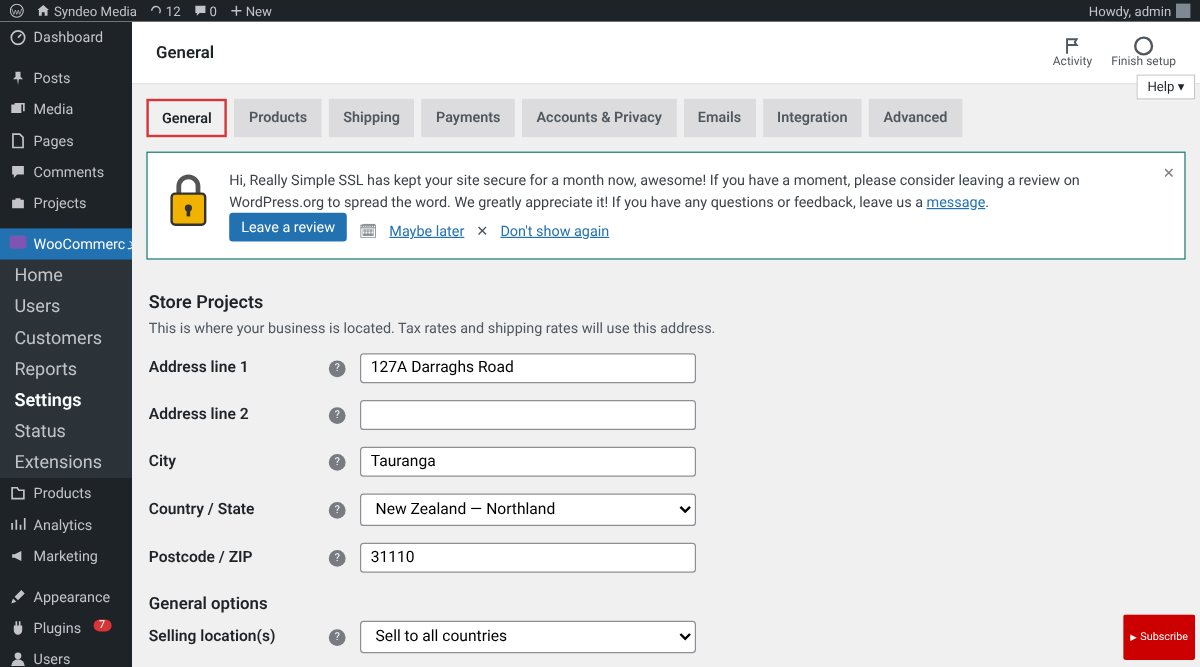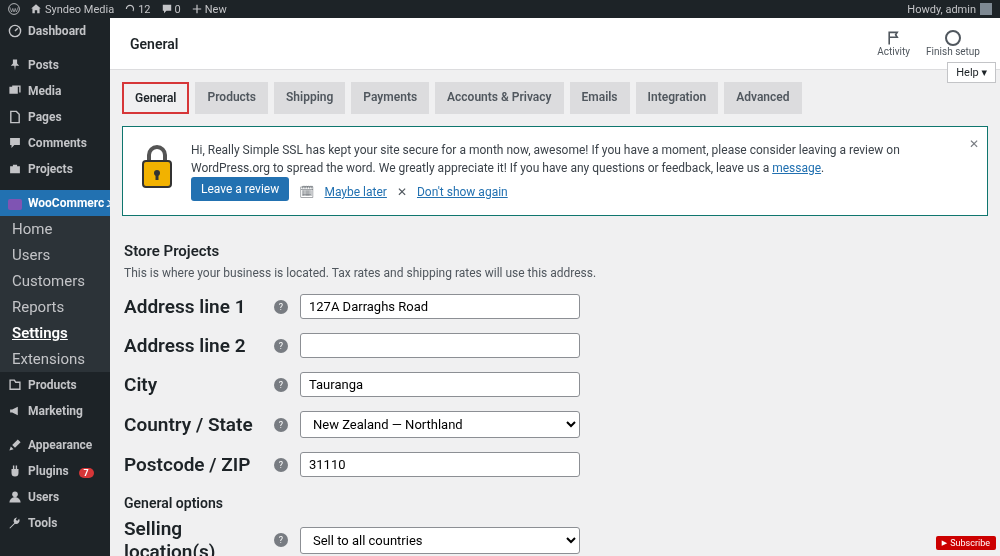--- a/index.html
+++ b/index.html
@@ -8,27 +8,27 @@
 .toolbar { height: 18px; background: #1d2327; color: #c3c4c7; display: flex; align-items: center; padding: 0 8px; font-size: 11px; }
 .toolbar .left { display: flex; align-items: center; gap: 10px; }
 .toolbar .right { margin-left: auto; display: flex; align-items: center; gap: 4px; }
 .toolbar .icon { display: inline-flex; align-items: center; }
 .toolbar svg { width: 12px; height: 12px; fill: #c3c4c7; }
 .toolbar .avatar { width: 12px; height: 12px; background: #7e8993; }
 
 .container { display: flex; height: 538px; }
 
 .sidebar { width: 110px; background: #1d2327; color: #c3c4c7; font-size: 12px; overflow-y: auto; }
-.sidebar-item { display: flex; align-items: flex-end; gap: 6px; padding: 6px 8px; cursor: pointer; font-weight: bold; }
+.sidebar-item { display: flex; align-items: flex-start; gap: 6px; padding: 6px 8px; cursor: pointer; }
 .sidebar-item.active { background: #2271b1; color: #fff; position: relative; }
 .sidebar-item.active::after { content: ''; position: absolute; right: -6px; top: 50%; transform: translateY(-50%); border: 6px solid transparent; border-left-color: #2271b1; }
 .sidebar-item svg { width: 14px; height: 14px; fill: currentColor; flex-shrink: 0; }
 .sidebar-sub { background: #2c3338; }
 .sidebar-sub-item { padding: 4px 8px 4px 12px; font-size: 15px; color: #c3c4c7; cursor: pointer; }
-.sidebar-sub-item.current { color: #fff; font-weight: 600; text-decoration: underline; }
+.sidebar-sub-item.current { color: #fff; font-weight: 600; }
 .plugin-badge { background: #d63638; color: #fff; border-radius: 9px; padding: 0 5px; font-size: 9px; margin-left: 4px; }
 .woo-ico { width: 14px; height: 11px; background: #7f54b3; border-radius: 2px; display: inline-block; flex-shrink:0; }
 
 .content { flex: 1; overflow-y: auto; background: #f0f0f1; }
 
 .page-head { background: #fff; border-bottom: 1px solid #dcdcde; display: flex; align-items: center; padding: 12px 20px; }
 .page-head h1 { font-size: 14px; font-weight: 600; }
 .page-head .spacer { flex: 1; }
 .head-act { display: flex; flex-direction: column; align-items: center; font-size: 10px; color: #50575e; margin-left: 16px; cursor:pointer;}
 .head-act svg { width: 16px; height: 16px; fill: #50575e; stroke:#50575e; }
@@ -45,25 +45,25 @@
 .notice a { color: #2271b1; }
 .notice .sig { font-style: italic; margin: 6px 0 8px; color:#50575e;}
 .notice-acts { display: flex; align-items: flex-end; gap: 10px; }
 .btn-primary { background: #2271b1; color: #fff; border: none; padding: 5px 10px; font-size: 12px; cursor: pointer; border-radius: 3px; }
 
 .settings { padding: 4px 14px 40px; }
 .settings h2 { font-size: 15px; font-weight: 600; margin: 10px 0 6px; }
 .settings h3 { font-size: 14px; font-weight: 600; margin: 18px 0 6px; }
 .settings .desc { font-size: 12px; color: #50575e; margin-bottom: 14px; }
 .field-row { display: flex; align-items: center; margin-bottom: 14px; }
-.field-row label { width: 150px; font-size: 19px; font-weight: 600; }
+.field-row label { width: 150px; font-size: 13px; font-weight: 600; }
 .help-ico { width: 14px; height: 14px; background: #787c82; color: #fff; border-radius: 50%; font-size: 9px; display: inline-flex; align-items: center; justify-content: center; margin-right: 12px; cursor: help; }
 .field-row input, .field-row select { width: 280px; border: 1px solid #8c8f94; border-radius: 3px; padding: 4px 8px; font-size: 13px; background:#fff; }
 
-.sub-badge { position:fixed; right:4px; bottom:6px; background:#cc0000; color:#fff; font-size:9px; padding:2px 6px; border-radius:2px; display:flex; align-items:center; gap:3px;}
+.sub-badge { position:fixed; right:4px; bottom:6px; background:#cc0000; color:#fff; font-size:9px; padding:14px 6px; border-radius:2px; display:flex; align-items:center; gap:3px;}
 .sub-badge::before{content:'▶'; font-size:7px;}
 </style>
 </head>
 <body>
 
 <div class="toolbar">
   <div class="left">
     <span class="icon">
         <svg viewBox="0 0 20 20">
           <circle cx="10" cy="10" r="9" fill="none" stroke="#c3c4c7" stroke-width="1.5"></circle>
@@ -146,27 +146,34 @@
     <div class="sidebar-item active">
         <span class="woo-ico"></span>
         <span>WooCommerce</span>
       </div>
     <div class="sidebar-sub">
       <div class="sidebar-sub-item">Home</div>
       <div class="sidebar-sub-item">Users</div>
       <div class="sidebar-sub-item">Customers</div>
       <div class="sidebar-sub-item">Reports</div>
       <div class="sidebar-sub-item current">Settings</div>
+      <div class="sidebar-sub-item">Status</div>
       <div class="sidebar-sub-item">Extensions</div>
     </div>
     <div class="sidebar-item">
         <svg viewBox="0 0 20 20">
           <path d="M3 3h6l2 3h6v10H3z" fill="none" stroke="currentColor" stroke-width="2"></path>
         </svg>
         <span>Products</span>
+      </div>
+    <div class="sidebar-item">
+        <svg viewBox="0 0 20 20">
+          <path d="M3 16V8m5 8V4m5 12v-6m5 6V2" stroke="currentColor" stroke-width="2"></path>
+        </svg>
+        <span>Analytics</span>
       </div>
     <div class="sidebar-item">
         <svg viewBox="0 0 20 20">
           <path d="M3 8v4l3 0 8 4V4L6 8z"></path>
         </svg>
         <span>Marketing</span>
       </div>
     <div style="height:8px"></div>
     <div class="sidebar-item">
         <svg viewBox="0 0 20 20">

